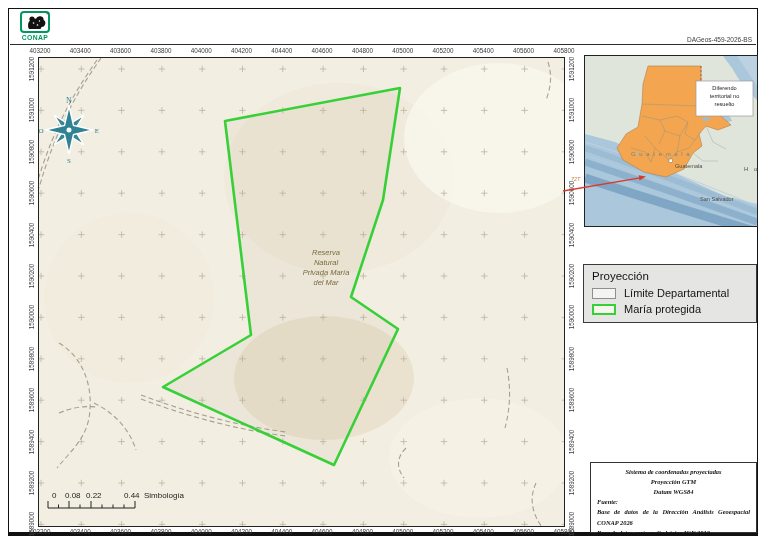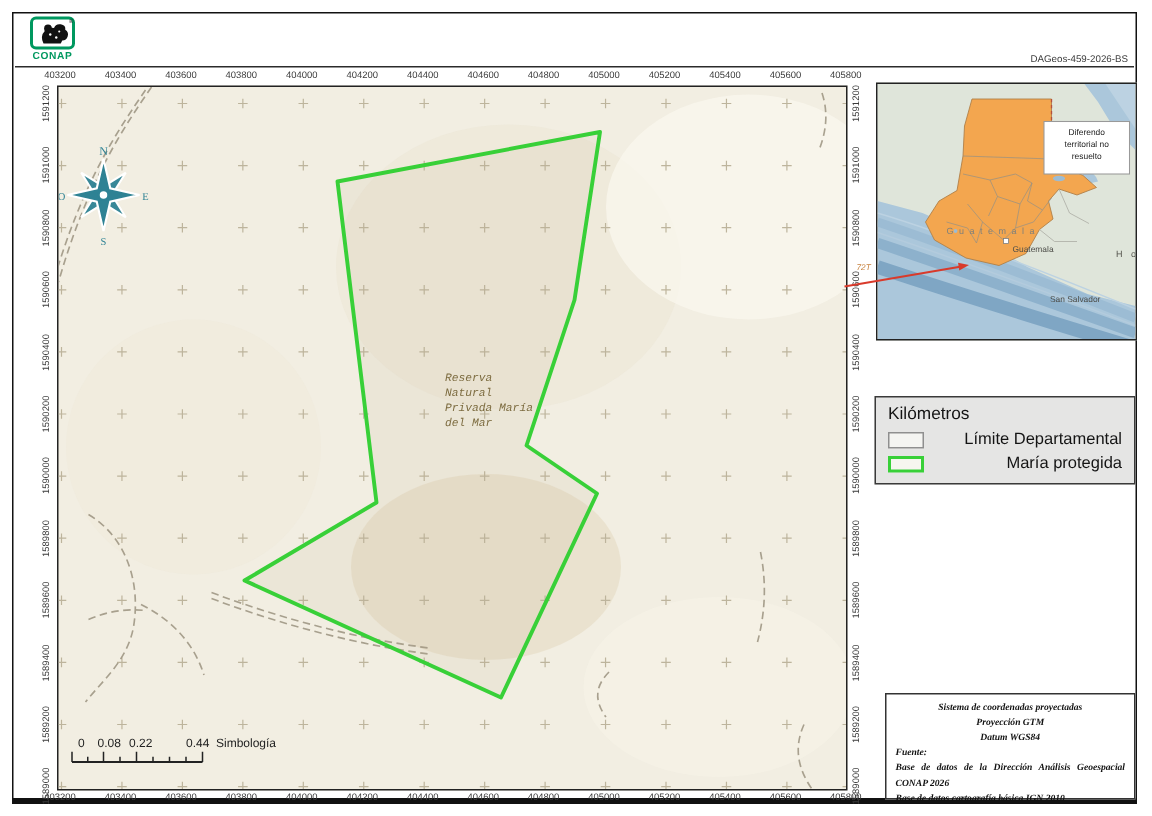--- a/index.html
+++ b/index.html
@@ -13,32 +13,32 @@
   .logo-box{width:30px;height:22px;margin:0 auto;border:2px solid var(--conap-green);border-radius:4px;background:#fff;position:relative;box-sizing:border-box;}
   .logo-box svg{position:absolute;left:1px;top:0px;}
   .logo-r{position:absolute;right:-1px;top:-2px;font-size:4px;color:#222;}
   .logo-text{font-size:6.8px;font-weight:bold;color:var(--conap-green);letter-spacing:.4px;margin-top:1px;}
   
   .map-frame{position:absolute;left:38px;top:57px;width:525px;height:468px;border:1.2px solid #222;background:#f2eee2;box-sizing:content-box;overflow:hidden;}
   .coord{position:absolute;font-size:6.3px;color:#3a3a3a;white-space:nowrap;}
   .coord.h{transform:translateX(-50%);}
   .coord.v{transform:translate(-50%,-50%) rotate(-90deg);}
   
-  .area-label{position:absolute;left:287px;top:190px;transform:translateX(-50%);font-family:Liberation Mono, monospace;font-style:italic;font-size:7.5px;line-height:10px;color:#7c6b3f;white-space:nowrap;}
+  .area-label{position:absolute;left:287px;top:190px;transform:translateX(-50%);text-align:center;font-family:Liberation Sans, sans-serif;font-style:italic;font-size:7.5px;line-height:10px;color:#7c6b3f;white-space:nowrap;}
   .dept-label{position:absolute;left:254px;top:229px;transform:translateX(-50%);font-family:"Liberation Serif",serif;font-size:11.5px;letter-spacing:5px;color:#8d8371;opacity:.95;white-space:nowrap;}
   
   .scalebar{position:absolute;left:8px;top:433px;width:190px;height:22px;font-size:8px;color:#222;}
   .scalebar span{position:absolute;top:0;}
   .sb-svg{position:absolute;left:0;top:10px;}
   
   .inset{position:absolute;left:584px;top:55px;width:172px;height:170px;border:1.2px solid #222;background:#dfe5da;overflow:hidden;}
   .utm-label{position:absolute;left:571px;top:176px;font-size:5.5px;color:#c7823f;font-style:italic;}
   .legend{position:absolute;left:583px;top:264px;width:174px;box-sizing:border-box;background:#e5e5e4;border:1.4px solid #3a3a3a;padding:5px 8px 7px 8px;}
   .legend-title{font-size:11.5px;color:#141414;margin-bottom:5px;}
-  .leg-item{display:flex;align-items:center;margin-top:4px;justify-content:space-between;}
+  .leg-item{display:flex;align-items:center;margin-top:4px;}
   .leg-swatch{width:24px;height:11px;margin-right:8px;box-sizing:border-box;flex:none;}
   .leg-swatch.department{background:#f4f4f1;border:1.5px solid #8f8f8f;}
   .leg-swatch.protected{background:#f6f6ef;border:2.4px solid var(--protected-green);}
   .leg-label{font-size:11px;color:#141414;white-space:nowrap;}
   .source-box{position:absolute;left:590px;top:462px;width:167px;height:71px;box-sizing:border-box;border:1.2px solid #333;background:#fff;padding:4px 6px;font-family:"Liberation Serif",serif;font-style:italic;font-weight:bold;font-size:6.4px;line-height:1.58;color:#111;}
   .src-center{text-align:center;}
   .src-left{text-align:left;}
   .src-just{text-align:justify;text-align-last:justify;}
   .overlay{position:absolute;left:0;top:0;pointer-events:none;}
 </style>
@@ -246,21 +246,21 @@
   </svg>
 </div>
 <span class="utm-label">72T</span>
 
 <svg class="overlay" width="768" height="544">
   <line x1="563" y1="191" x2="640" y2="177.8" style="stroke:var(--red-leader)" stroke-width="1.3"></line>
   <polygon points="646,176.6 639.5,180.4 638.7,175.2" style="fill:var(--red-leader)"></polygon>
 </svg>
 
 <div class="legend">
-  <div class="legend-title">Kilómetros</div>
+  <div class="legend-title">Proyección</div>
   <div id="legend-items">
       <div class="leg-item">
         <span class="leg-swatch department"></span>
         <span class="leg-label">Límite Departamental</span>
       </div>
       <div class="leg-item">
         <span class="leg-swatch protected"></span>
         <span class="leg-label">María protegida</span>
       </div>
     </div>

